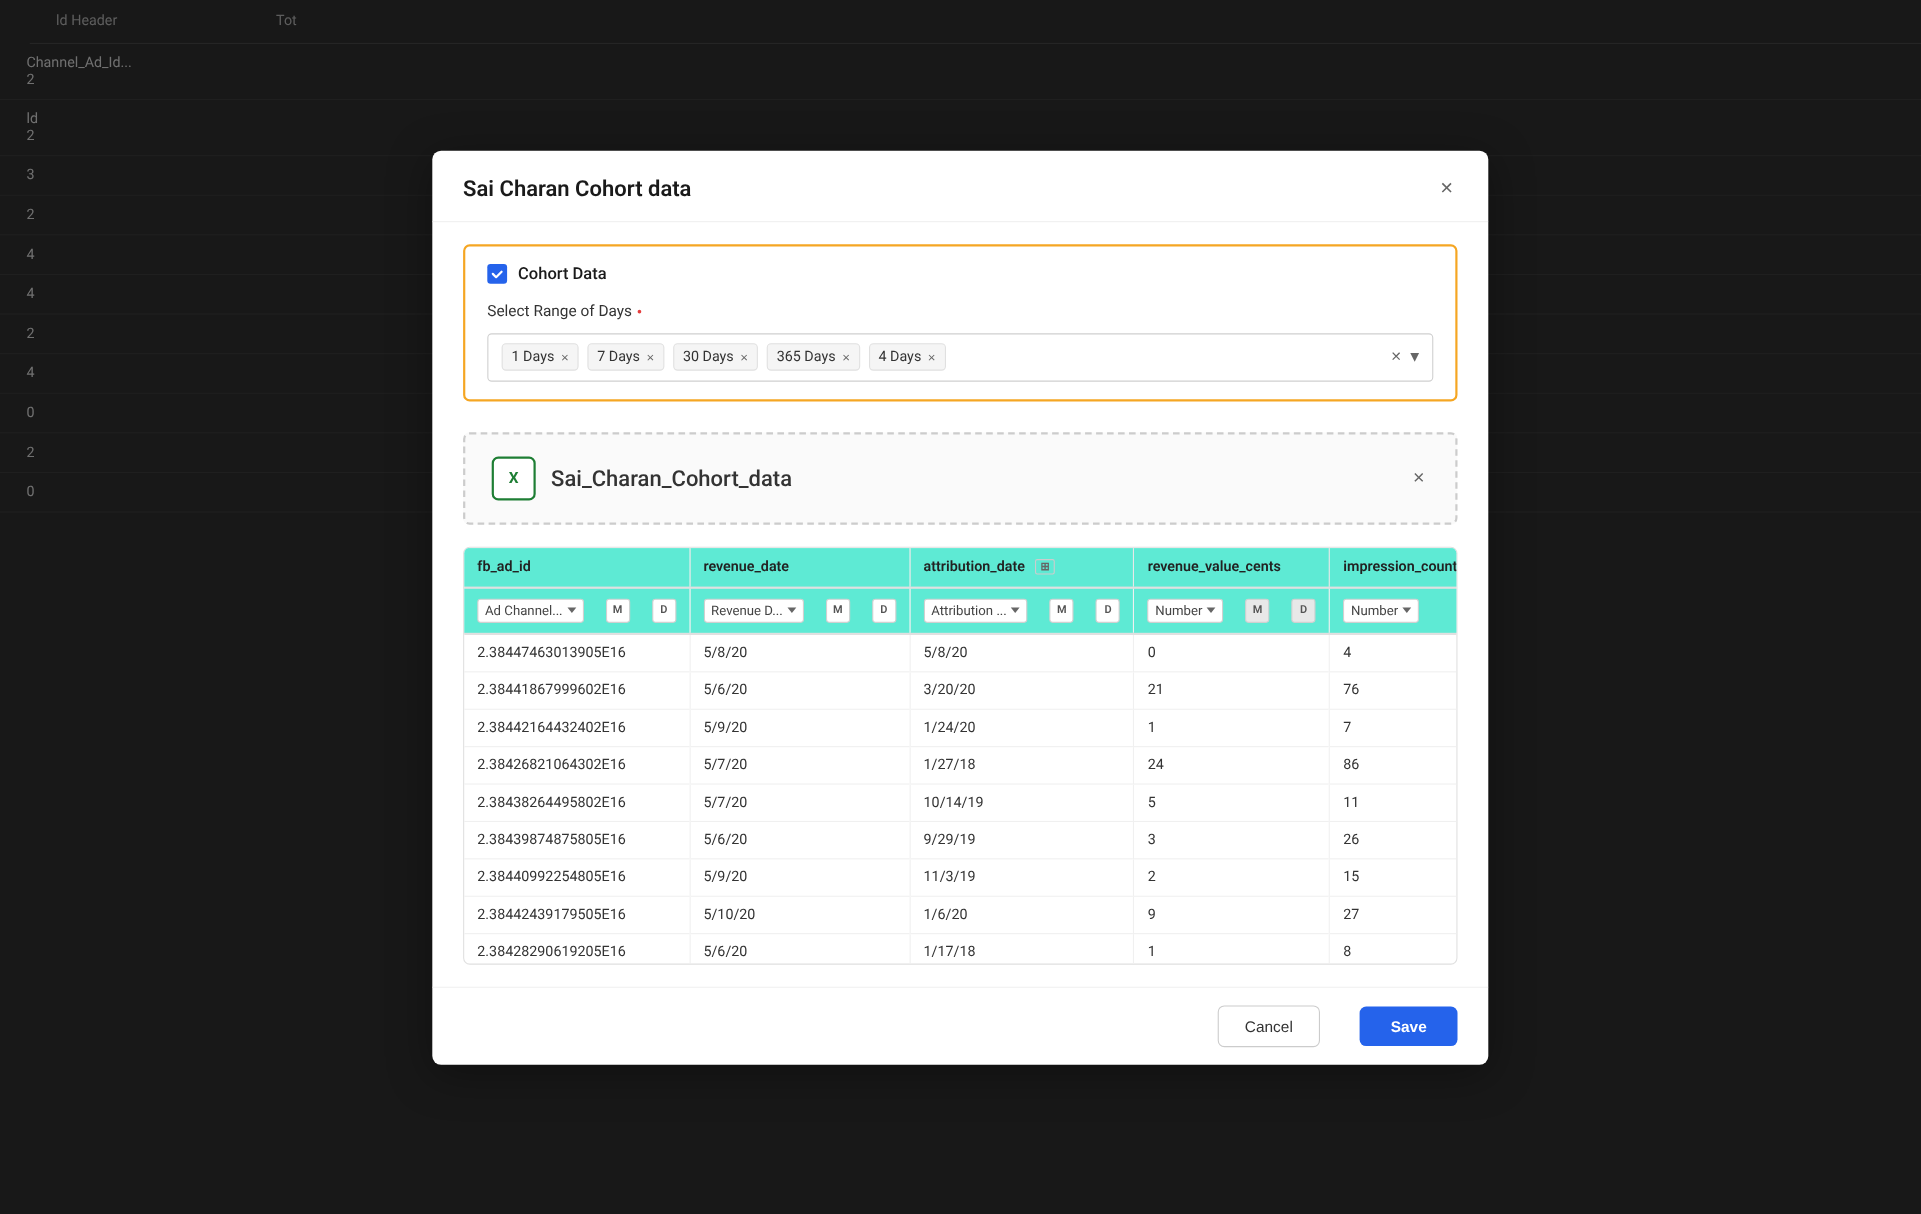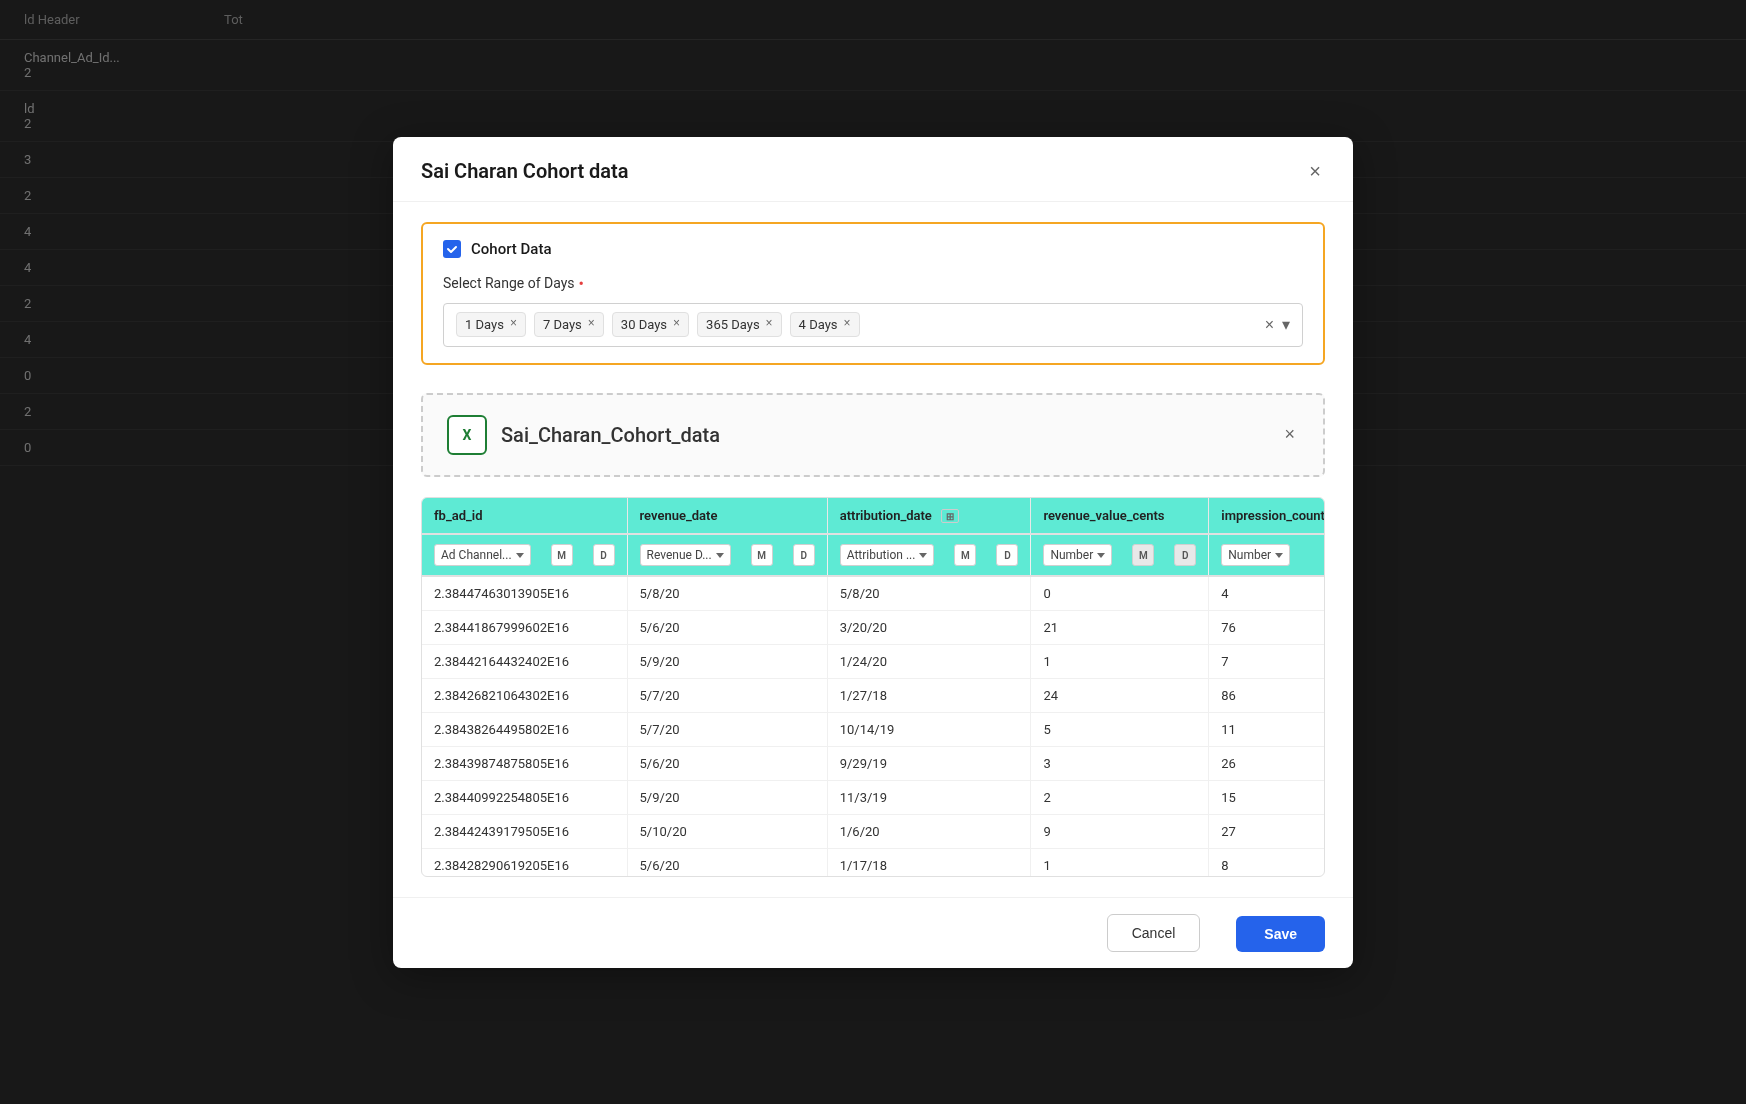--- a/index.html
+++ b/index.html
@@ -23,20 +23,21 @@
       background: #2c2c2c;
       display: flex;
       flex-direction: column;
     }
     .bg-header-row {
       display: flex;
       border-bottom: 1px solid #444;
       padding: 12px 16px;
       color: #aaa;
       font-size: 13px;
+      margin-left: 27px;
     }
     .bg-col { min-width: 120px; padding: 0 8px; }
     .bg-col.wide { min-width: 200px; }
     .bg-data-rows { flex: 1; }
     .bg-row {
       display: flex;
       padding: 10px 16px;
       border-bottom: 1px solid #3a3a3a;
       color: #ccc;
       font-size: 13px;
@@ -153,21 +154,21 @@
       display: flex;
       align-items: center;
       gap: 8px;
       flex-wrap: wrap;
       min-height: 44px;
       background: #fff;
     }
 
     .tag {
       display: flex;
-      align-items: flex-start;
+      align-items: center;
       gap: 6px;
       background: #f5f5f5;
       border: 1px solid #e0e0e0;
       border-radius: 4px;
       padding: 4px 8px;
       font-size: 13px;
       color: #333;
     }
 
     .tag-remove {
@@ -321,21 +322,21 @@
       padding: 9px 12px;
       color: #333;
       border-right: 1px solid #f0f0f0;
       white-space: nowrap;
     }
     .preview-table td:last-child { border-right: none; }
 
     
     .modal-footer {
       display: flex;
-      align-items: flex-end;
+      align-items: center;
       justify-content: flex-end;
       gap: 12px;
       padding: 16px 28px;
       border-top: 1px solid #f0f0f0;
       flex-shrink: 0;
     }
 
     .btn-cancel {
       padding: 10px 24px;
       border: 1px solid #ccc;

